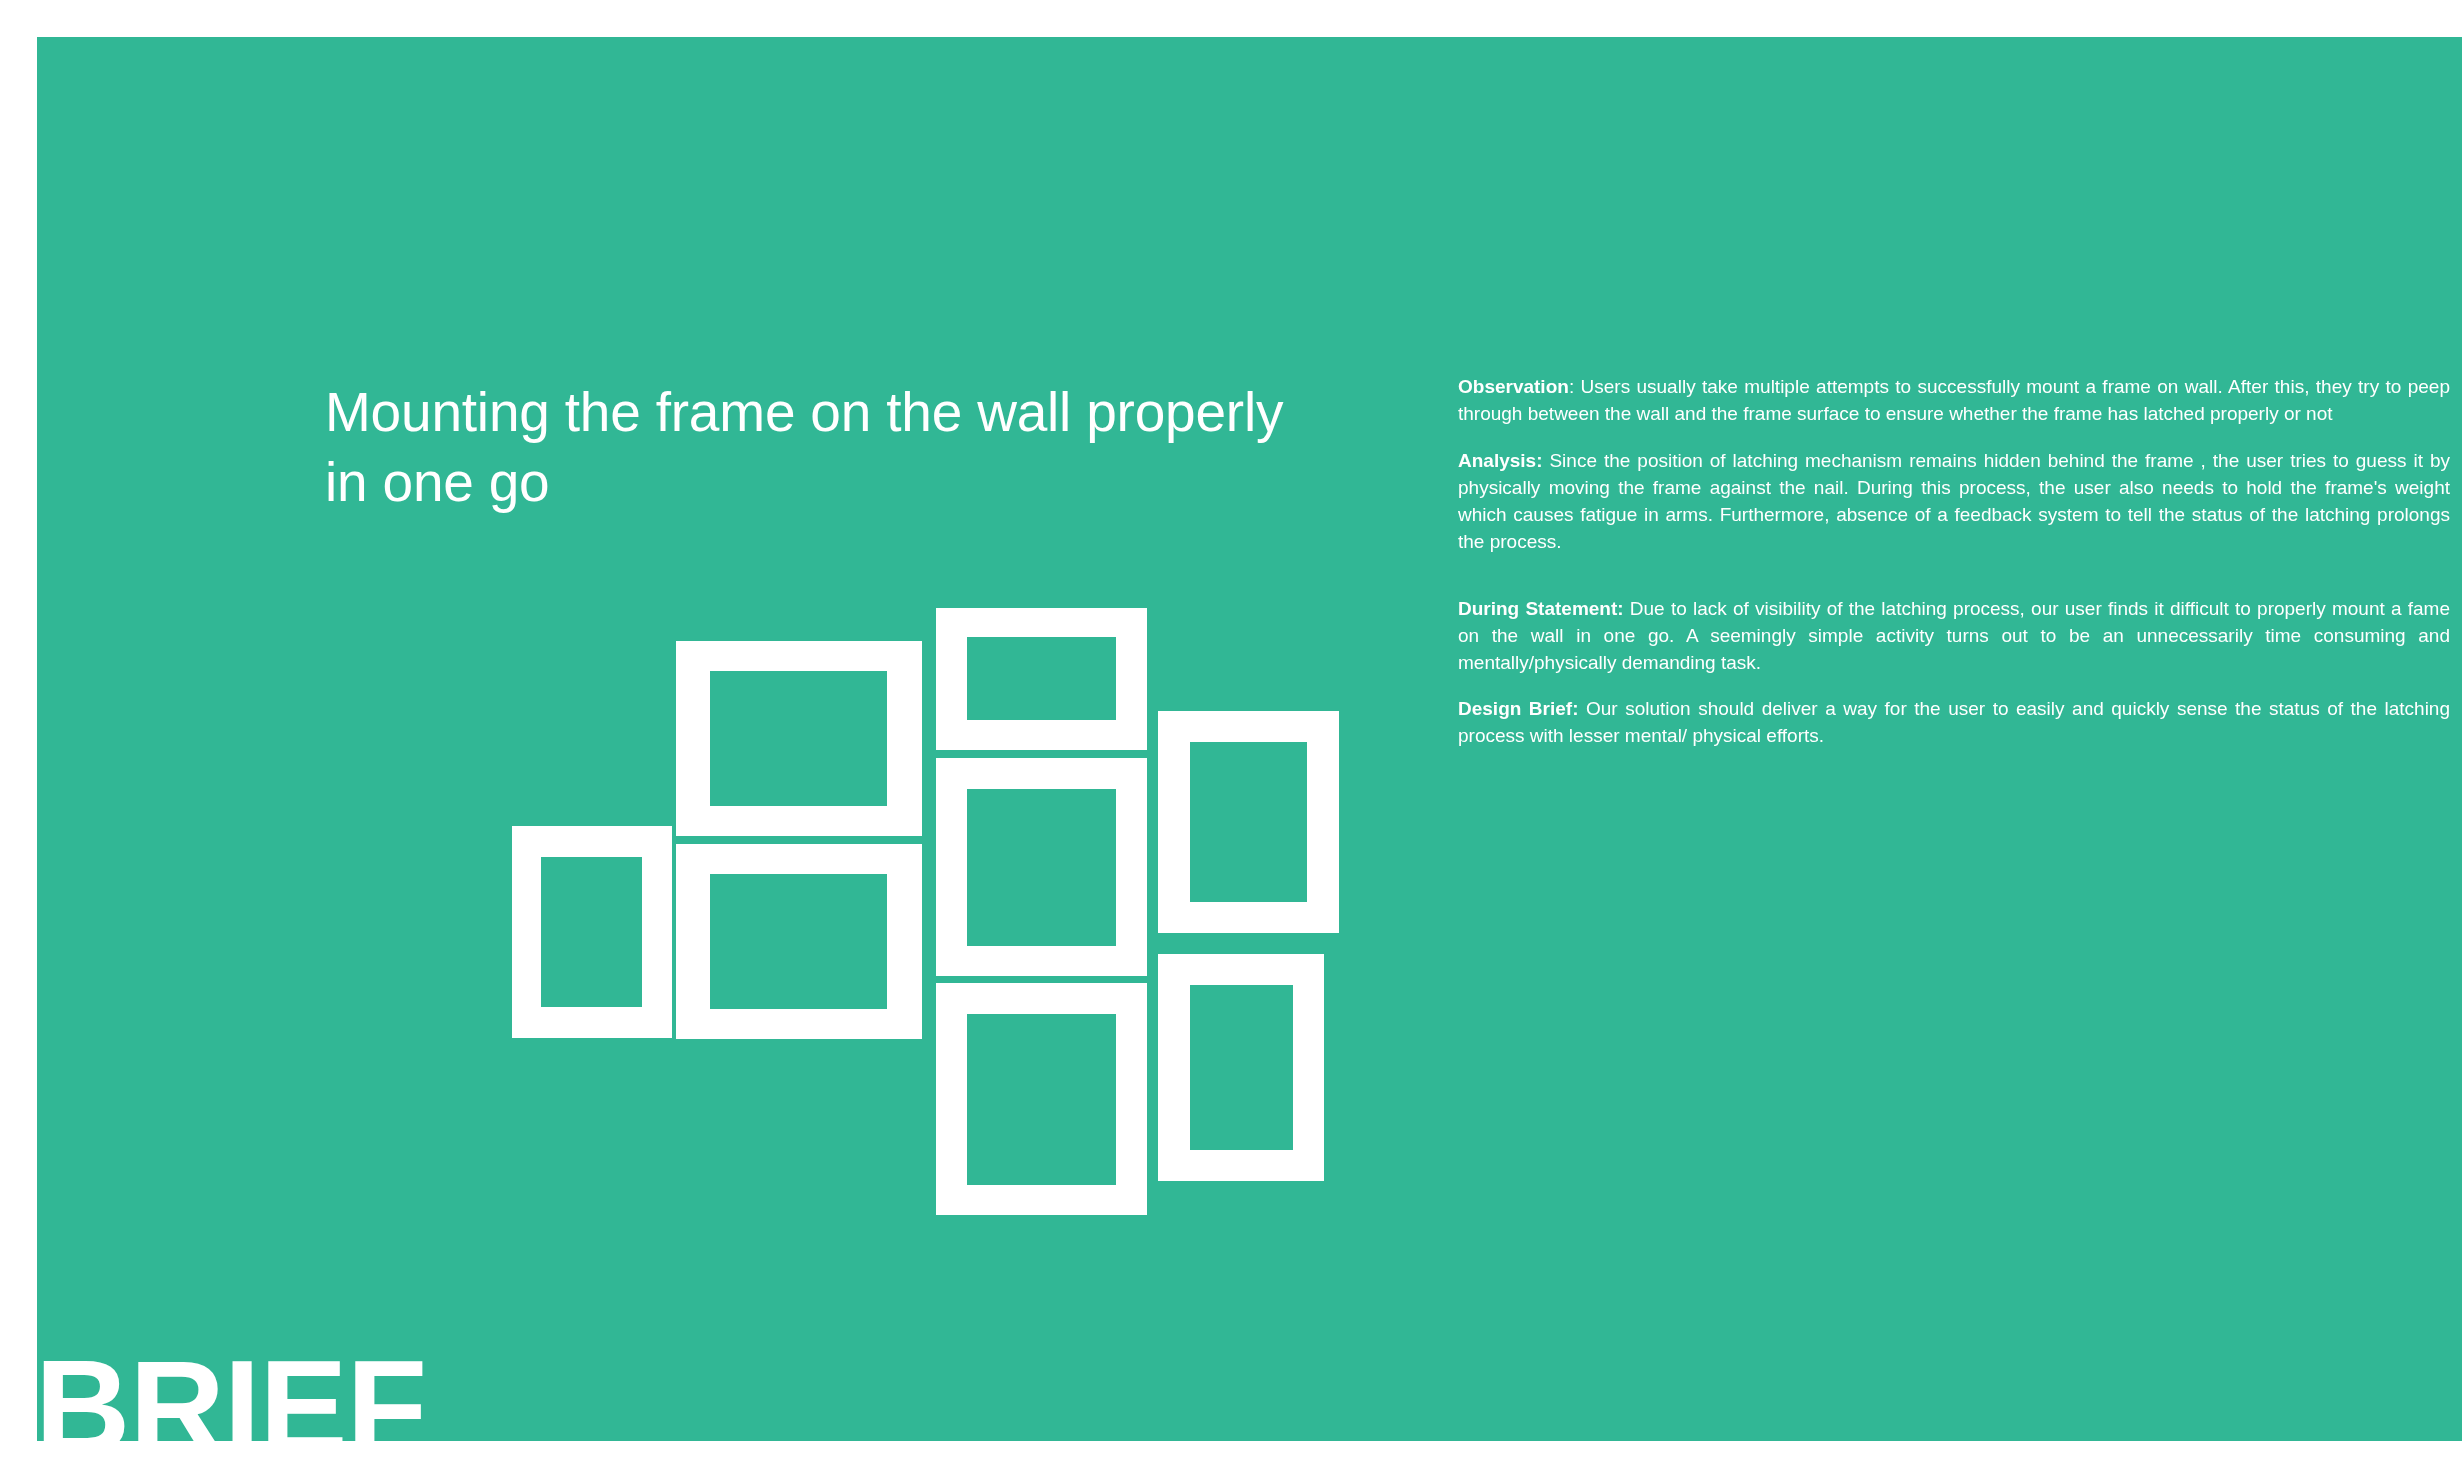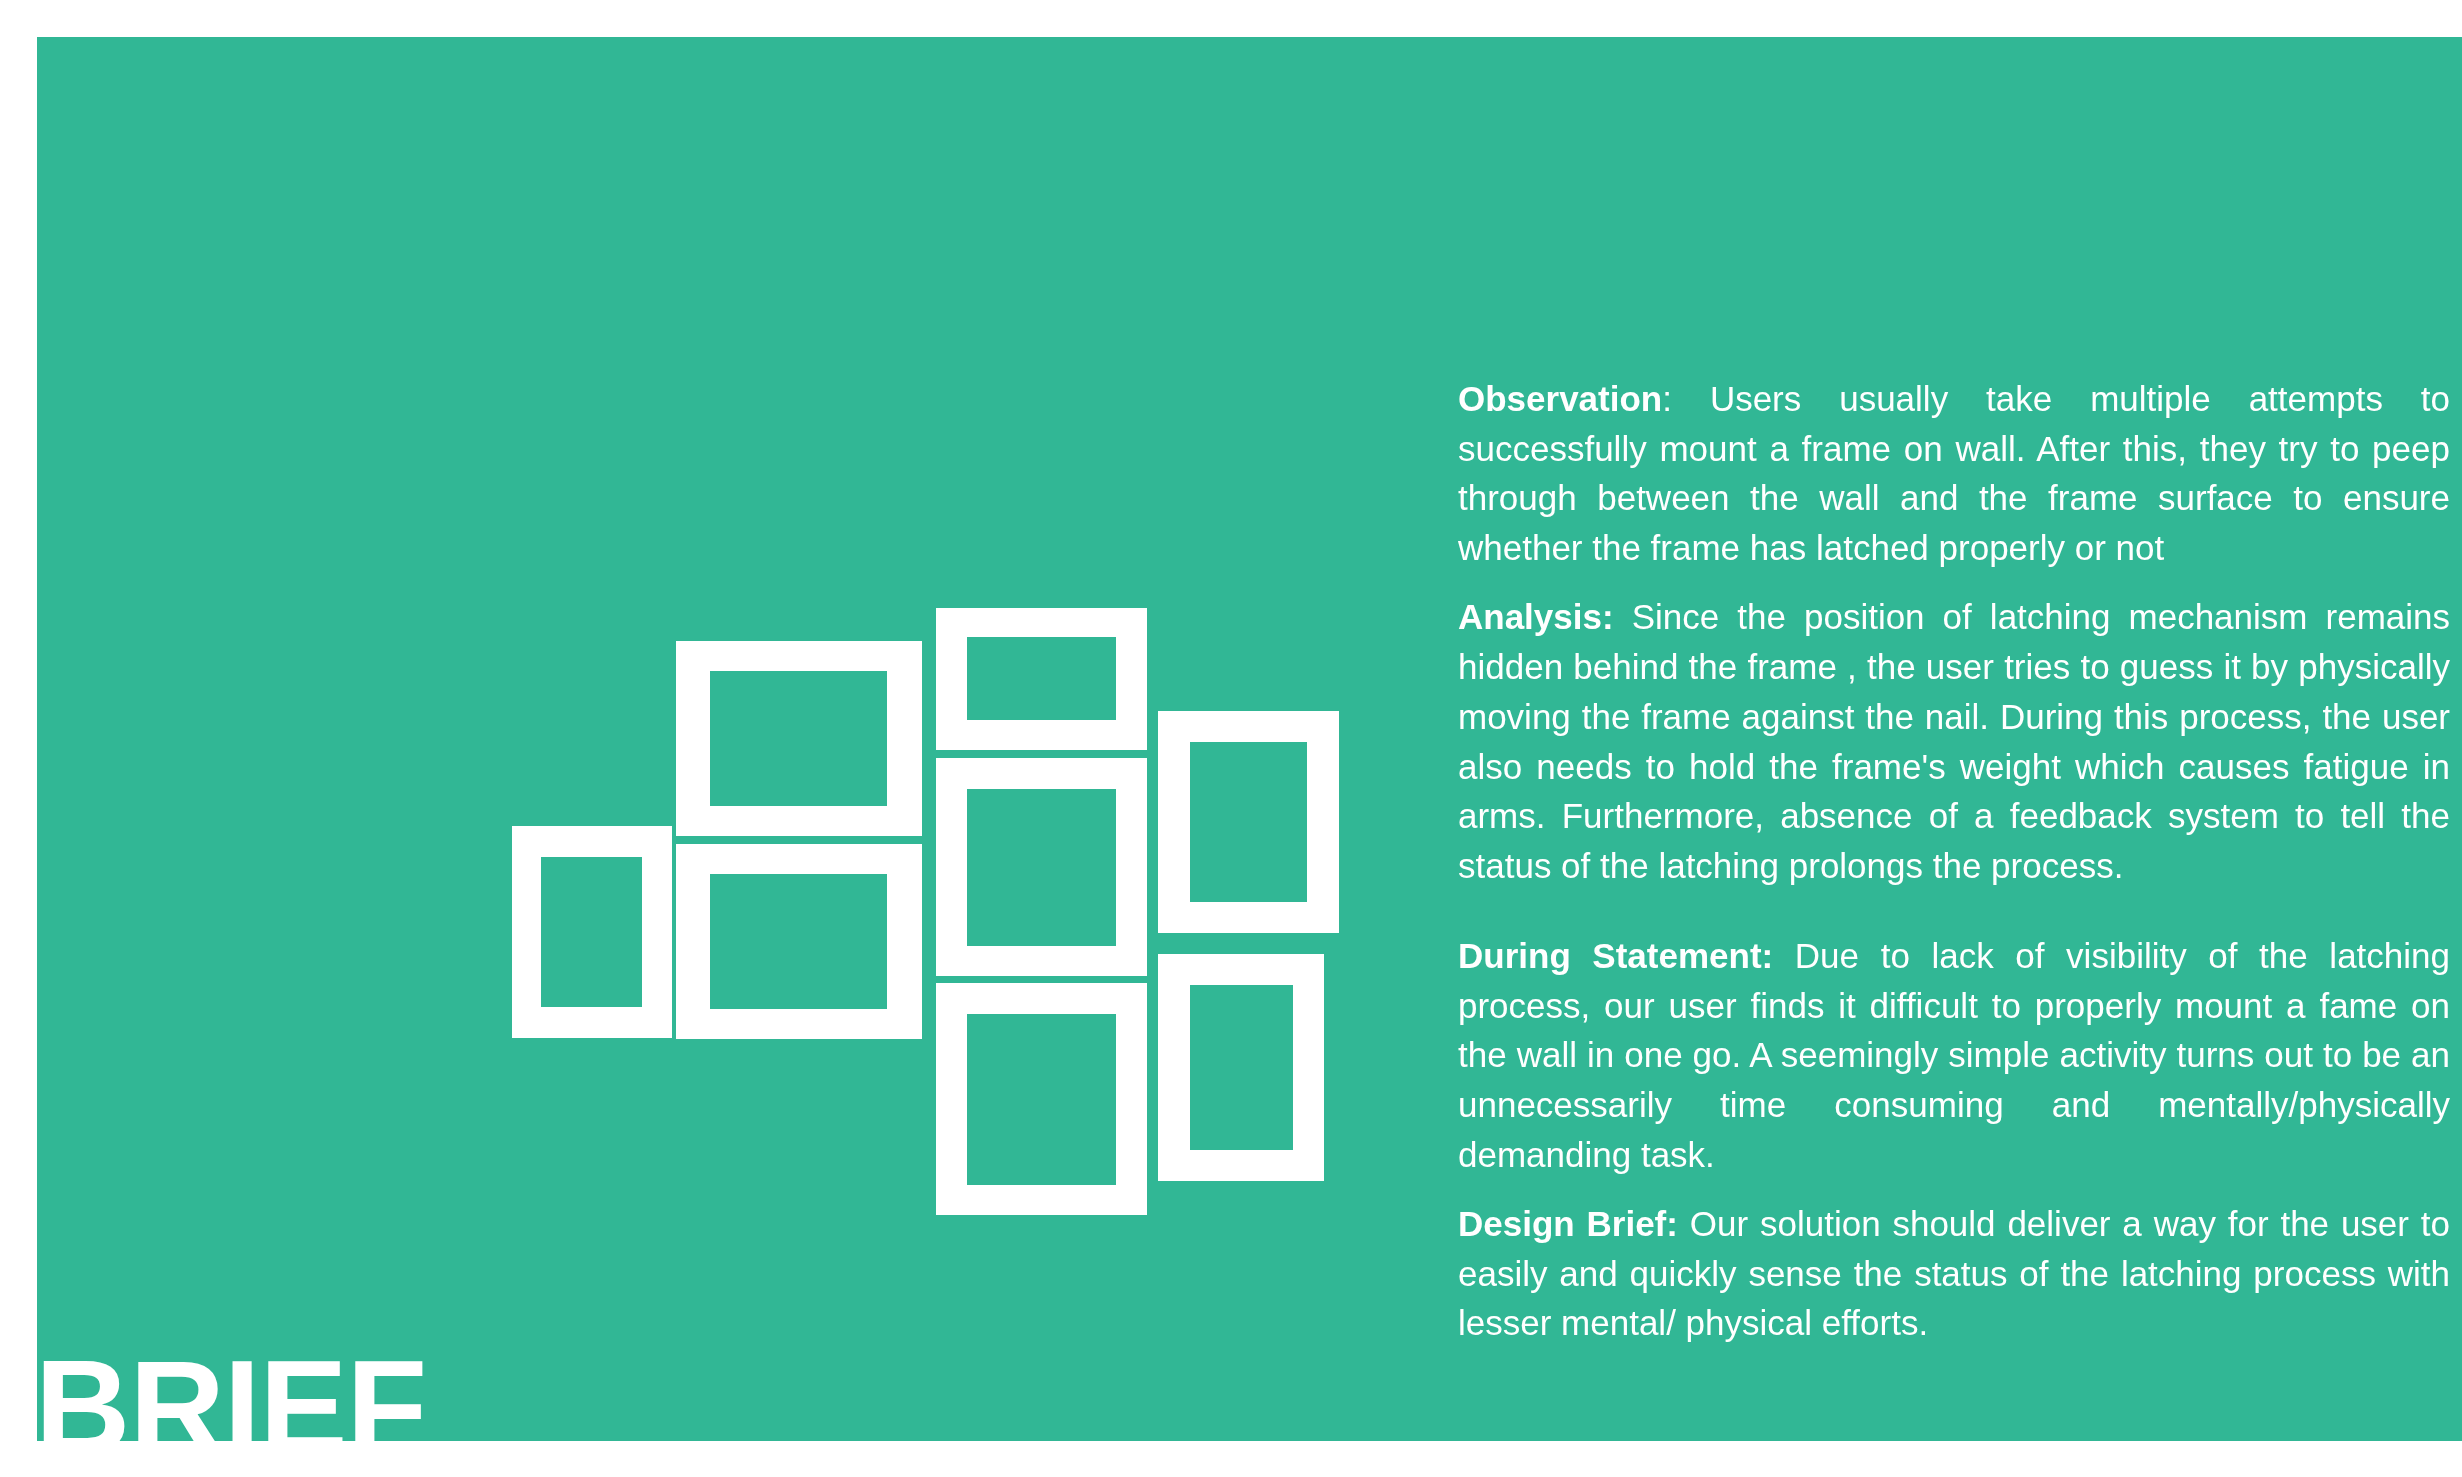--- a/index.html
+++ b/index.html
@@ -77,21 +77,21 @@
   .f8 .mat{left:32px; top:31px; width:103px; height:165px;}
 
   
   .text-col{
     position:absolute;
     left:1421px;top:337px;
     width:992px;
   }
   .para{
     color:#ffffff;
-    font-size:35px;
+    font-size:19px;
     line-height:1.42;
     text-align:justify;
     text-justify:inter-word;
     margin:0 0 19.7px 0;
     font-weight:400;
   }
   .para:last-child{margin-bottom:16px;}
   .para .lead{font-weight:700;}
   .gap{height:20.7px;}
 
@@ -107,20 +107,24 @@
     line-height:0.84;
     margin:4px;
     white-space:nowrap;
   }
 </style>
 </head>
 <body>
 
 <div class="slide">
 
+  <div class="left-col">
+    <h1 class="slide-title">Mounting the frame on the wall properly
+in one go</h1>
+  </div>
 
   <div class="gallery">
     <div class="frame f1">
         <div class="mat"></div>
       </div>
     <div class="frame f2">
         <div class="mat"></div>
       </div>
     <div class="frame f3">
         <div class="mat"></div>

